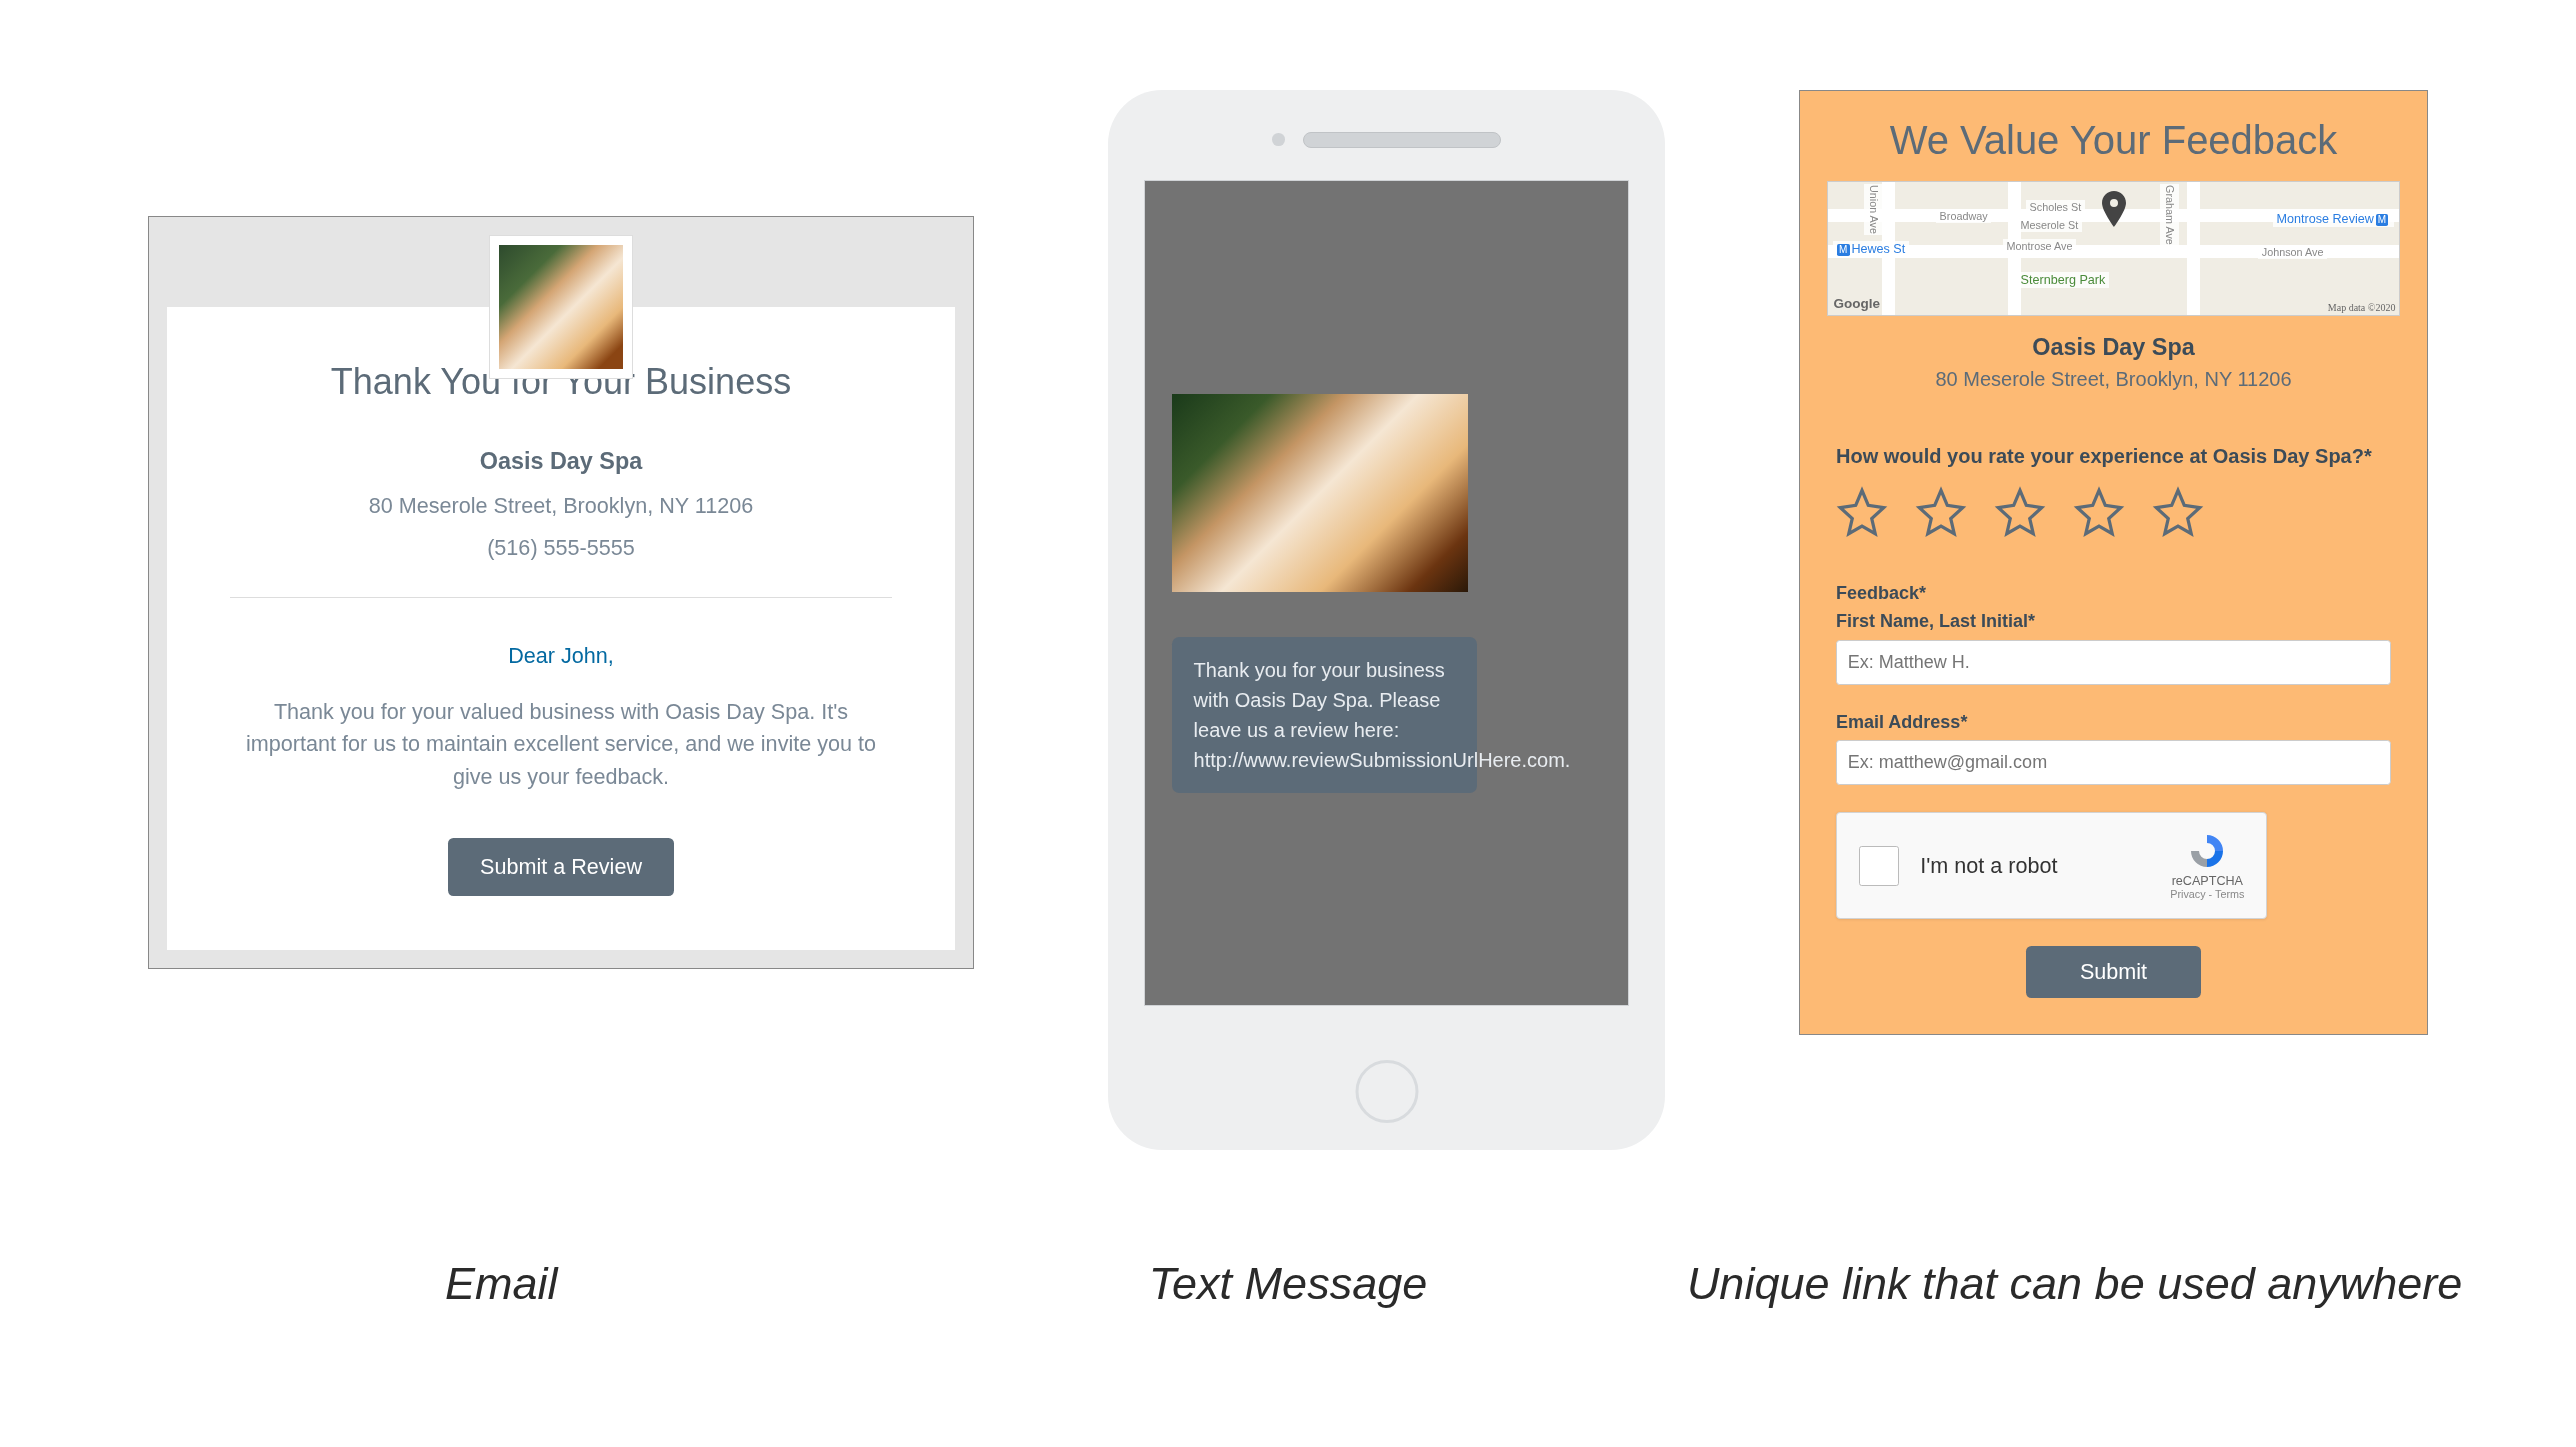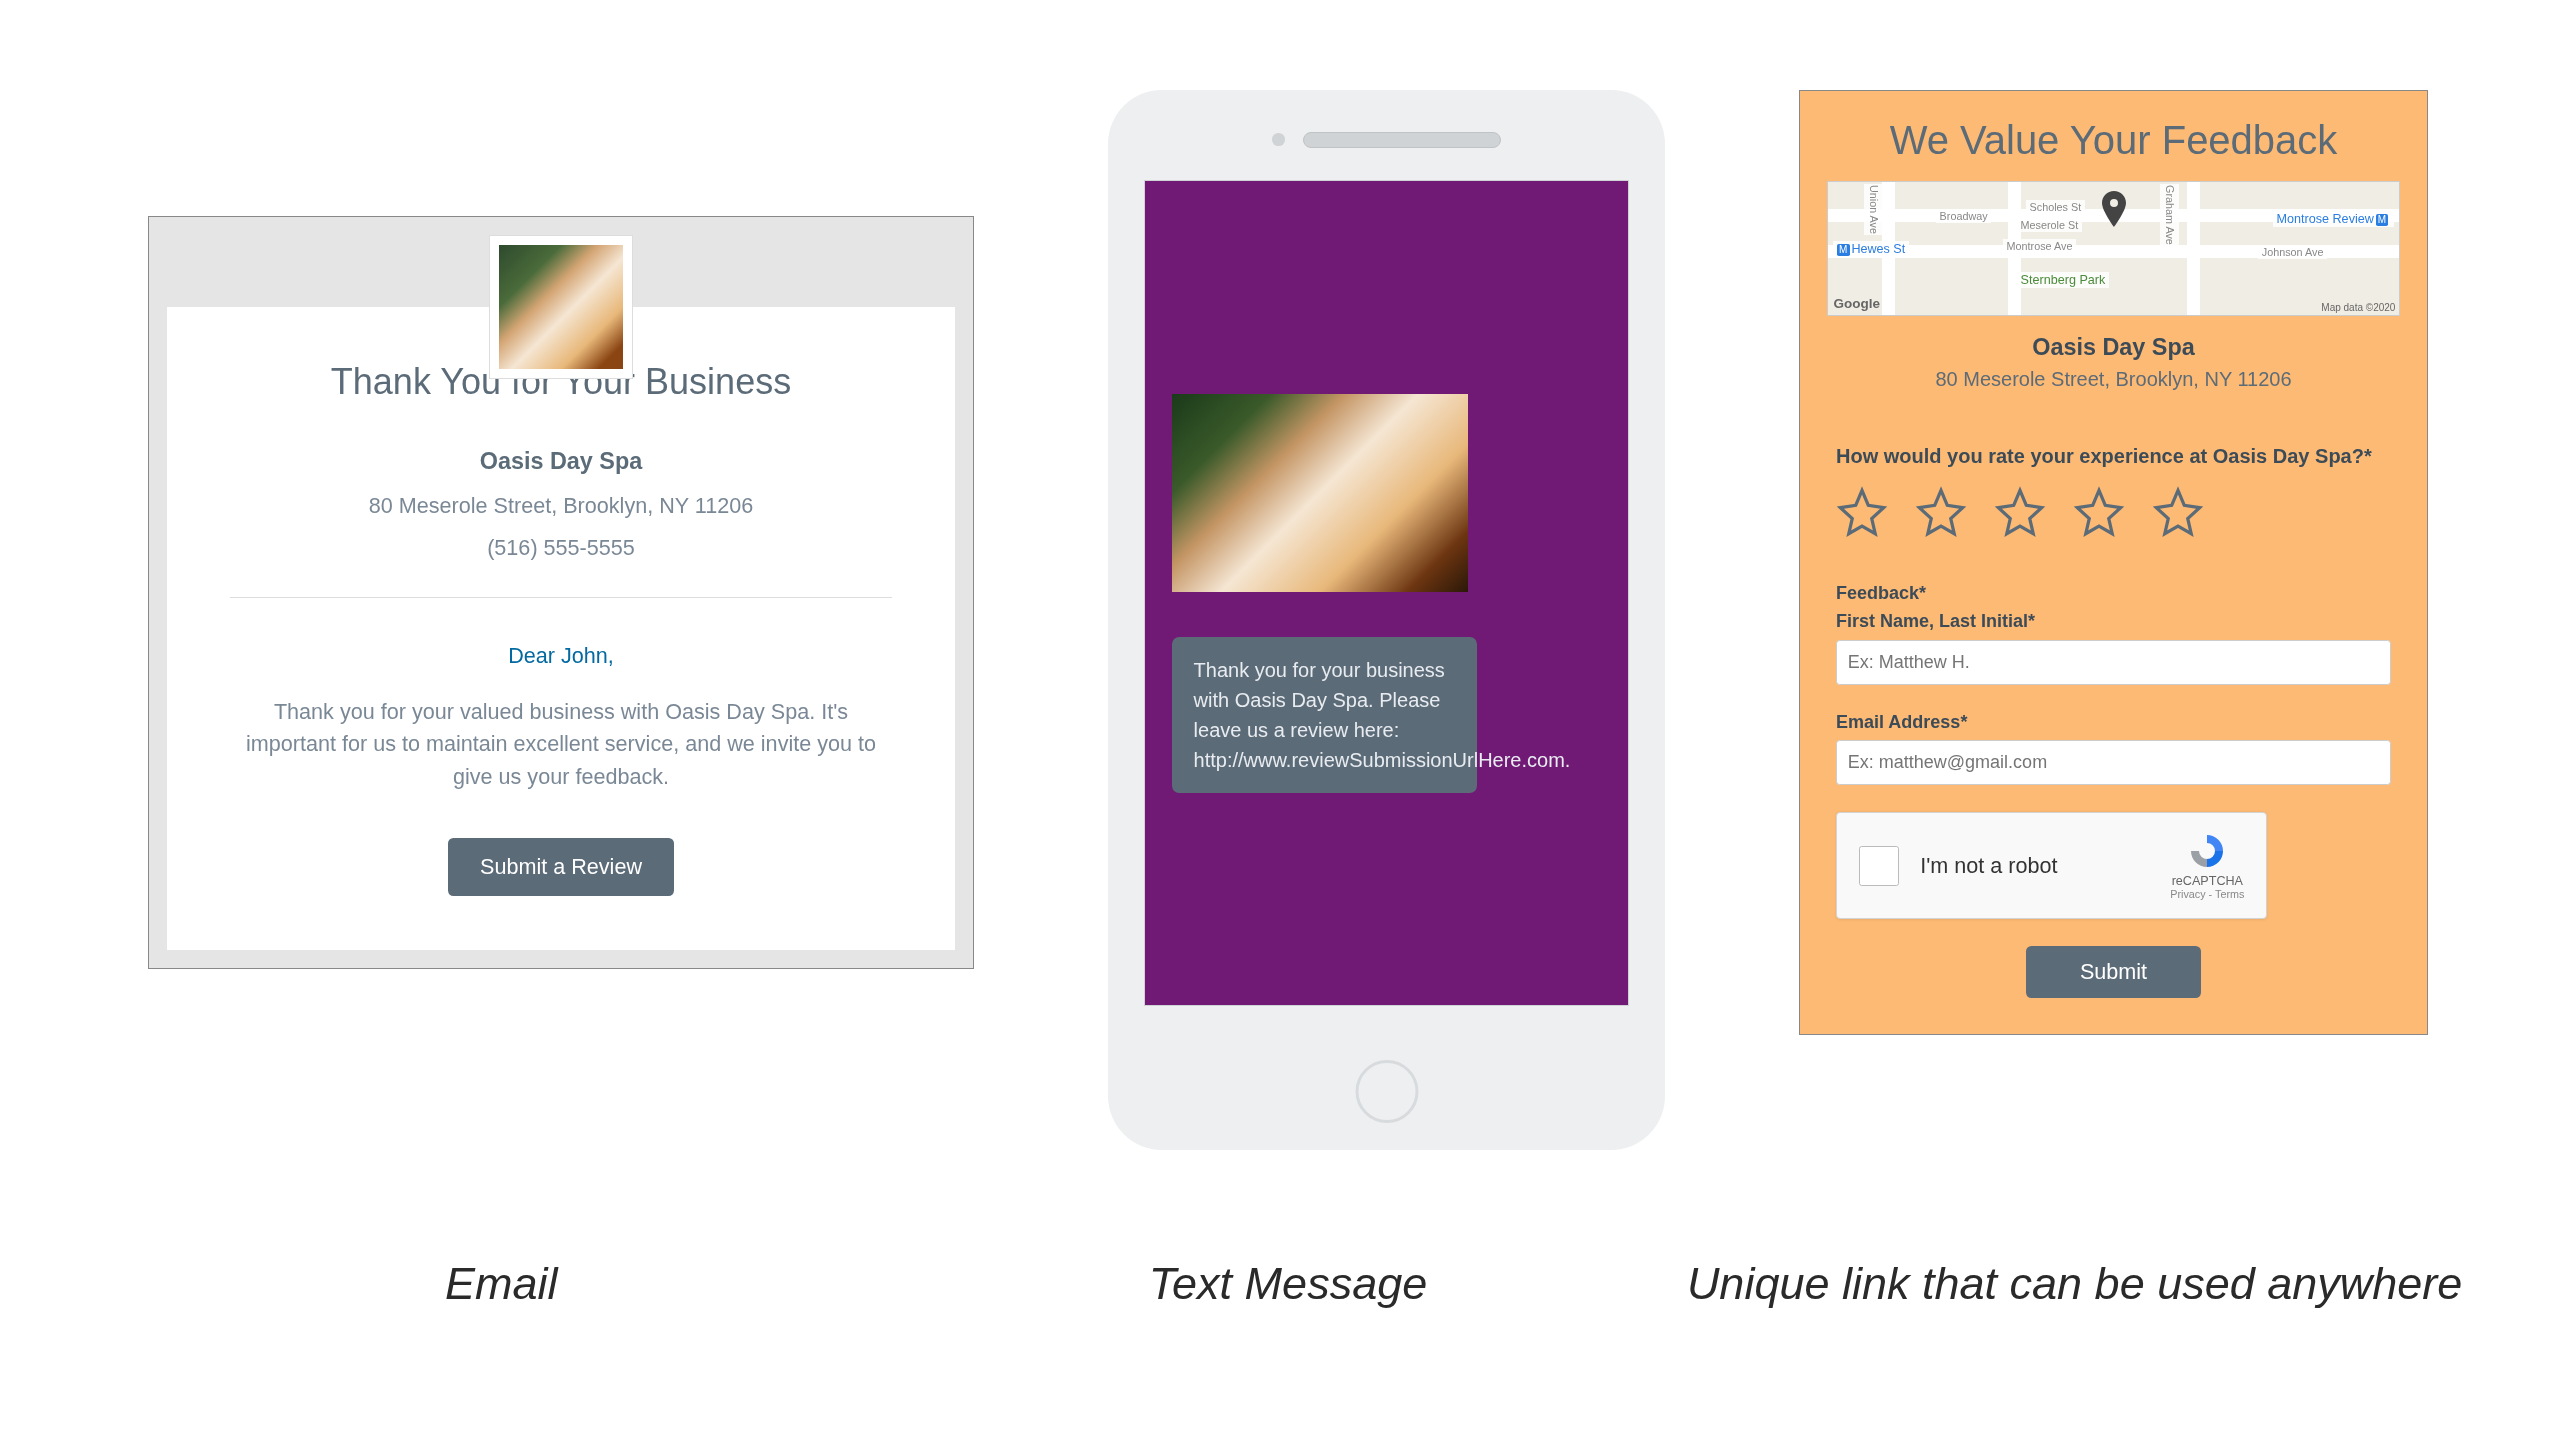--- a/index.html
+++ b/index.html
@@ -19,41 +19,41 @@
   .email-hr { border: none; border-top: 0.9px solid #ddd; margin: 18px 0 45px; }
   .email-greeting { font-size: 21.6px; color: #0369a1; margin-bottom: 27px; }
   .email-body { font-size: 21.6px; color: #7a8896; line-height: 1.5; margin-bottom: 45px; }
   .email-btn { display: inline-block; background: #5c6b78; color: #fff; font-size: 21.6px; padding: 16px 32px; border-radius: 5.4px; border: none; cursor: pointer; }
 
   
   .phone-frame { width: 557px; height: 1060px; background: #eeeff0; border-radius: 54px; padding: 36px 36px 108px; position: relative; }
   .phone-speaker { display: flex; justify-content: center; align-items: center; gap: 18px; height: 27px; margin-bottom: 27px; }
   .spk-dot { width: 12.6px; height: 12.6px; border-radius: 50%; background: #d0d3d6; }
   .spk-bar { width: 198px; height: 16px; border-radius: 8px; background: #d0d3d6; border: 1.8px solid #c0c3c6; }
-  .phone-screen { background: #701a75; border: 1.8px solid #d0d3d6; height: 826px; padding: 27px; display: flex; flex-direction: column; justify-content: center; gap: 45px; }
+  .phone-screen { background: #737373; border: 1.8px solid #d0d3d6; height: 826px; padding: 27px; display: flex; flex-direction: column; justify-content: center; gap: 45px; }
   .sms-img { width: 296px; height: 198px; background: linear-gradient(135deg, #1a3a1a 0%, #3a5a2a 20%, #c49564 35%, #f5e6d3 50%, #e8b87a 70%, #6b3410 88%, #2a1808 100%); }
   .sms-bubble { background: #5c6b78; color: #e8ecf0; font-size: 20px; line-height: 1.5; padding: 18px 21.6px; border-radius: 7.2px; width: 305px; }
   .phone-home { position: absolute; bottom: 27px; left: 50%; transform: translateX(-50%); width: 63px; height: 63px; border: 3.6px solid #d8dbde; border-radius: 50%; }
 
   
   .form-frame { width: 629px; border: 1.8px solid #888; background: #fdba74; padding: 0 0 36px; }
   .form-title { font-size: 40px; color: #5c6b78; text-align: center; padding: 27px 0 18px; font-weight: 400; }
   .form-map { margin: 0 27px 18px; height: 135px; border: 0.9px solid #ccc; background: #f0ede4; position: relative; overflow: hidden; }
   .map-road { position: absolute; background: #fff; }
   .map-road.h1 { height: 12.6px; width: 100%; top: 27px; }
   .map-road.h2 { height: 12.6px; width: 100%; top: 63px; }
   .map-road.v1 { width: 12.6px; height: 100%; left: 54px; }
   .map-road.v2 { width: 12.6px; height: 100%; left: 180px; }
   .map-road.v3 { width: 12.6px; height: 100%; left: 359px; }
   .map-pin { position: absolute; top: 9px; left: 50%; transform: translateX(-50%); }
   .map-label { position: absolute; font-size: 12.6px; color: #2a7de1; background: rgba(255,255,255,0.8); padding: 0.9px 3.6px; }
   .map-label.green { color: #4a8b3a; }
   .map-metro { display: inline-block; background: #2a7de1; color: #fff; font-size: 10px; width: 12.6px; height: 12.6px; text-align: center; line-height: 12.6px; border-radius: 1.8px; margin-right: 1.8px; }
   .map-google { position: absolute; bottom: 3.6px; left: 5.4px; font-size: 13.5px; color: #666; font-weight: 600; }
-  .map-attr { position: absolute; bottom: 1.8px; right: 3.6px; font-size: 10px; color: #666; }
+  .map-attr { position: absolute; bottom: 1.8px; right: 3.6px; font-size: 10px; color: #666; font-family: Liberation Serif, serif; }
   .form-biz { font-size: 23.4px; font-weight: 700; color: #3c4b58; text-align: center; margin-bottom: 7.2px; }
   .form-addr { font-size: 20px; color: #5c6b78; text-align: center; margin-bottom: 54px; }
   .form-section { padding: 0 36px; }
   .form-q { font-size: 20px; font-weight: 700; color: #3c4b58; margin-bottom: 18px; }
   .stars { display: flex; gap: 27px; justify-content: flex-start; margin-bottom: 45px; }
   .star { width: 52px; height: 52px; cursor: pointer; }
   .form-label { font-size: 18px; font-weight: 700; color: #3c4b58; margin-bottom: 7.2px; display: block; }
   .form-textarea { width: 100%; height: 81px; border: 0.9px solid #ccc; border-radius: 3.6px; padding: 10.8px; font-size: 18px; color: #888; font-family: inherit; resize: none; margin-bottom: 27px; }
   .form-input { width: 100%; height: 45px; border: 0.9px solid #ccc; border-radius: 3.6px; padding: 0 10.8px; font-size: 18px; color: #888; font-family: inherit; margin-bottom: 27px; }
   .recaptcha { border: 0.9px solid #d3d3d3; border-radius: 4px; background: #f9f9f9; display: flex; align-items: center; padding: 18px 21.6px; gap: 21.6px; width: 431px; margin-bottom: 27px; box-shadow: 0 0.9px 2.7px rgba(0,0,0,0.08); }

